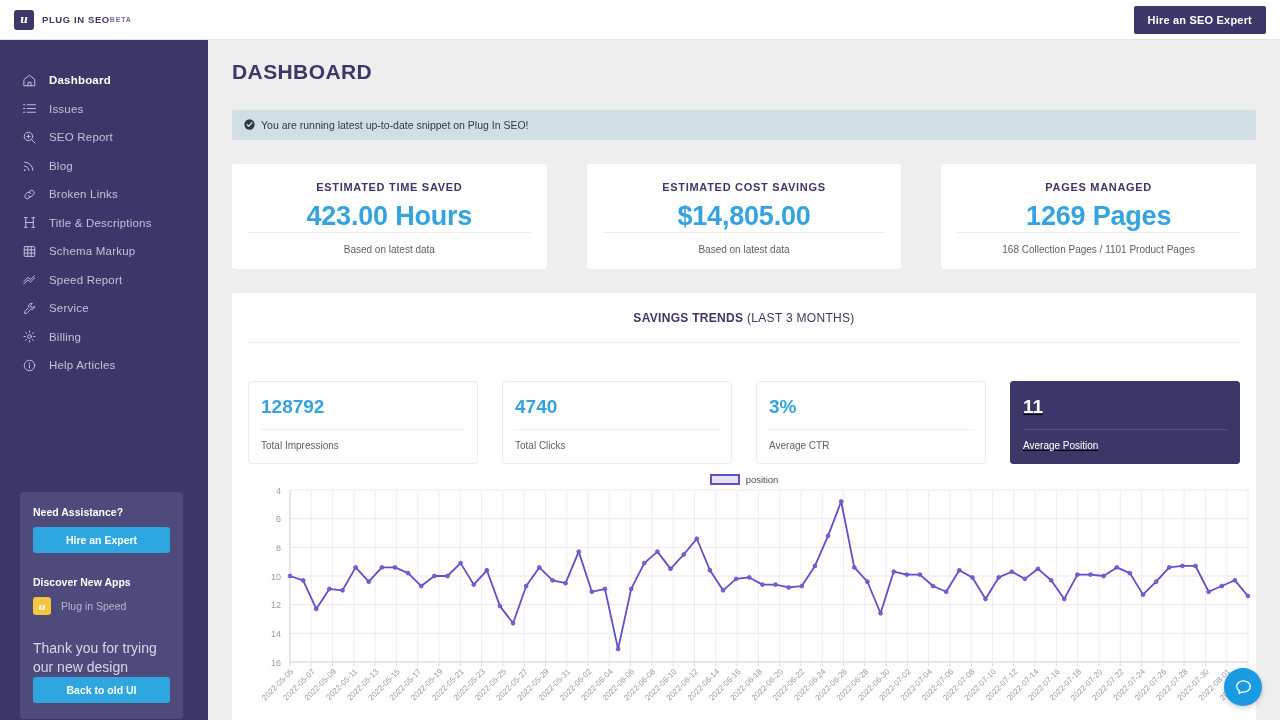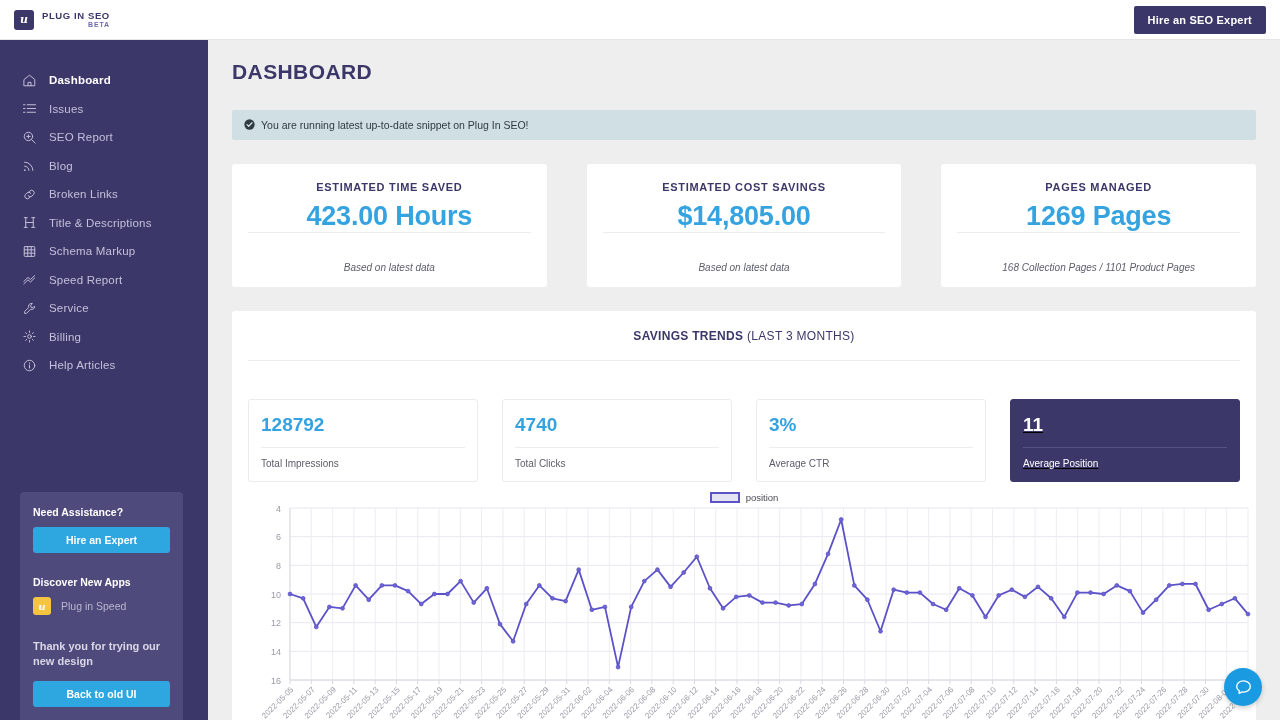--- a/index.html
+++ b/index.html
@@ -18,21 +18,21 @@
     display: flex; align-items: center; justify-content: space-between;
     padding: 0 14px 0 14px; z-index: 5;
   }
   .brand { display: flex; align-items: center; gap: 8px; }
   .brand-mark {
     width: 20px; height: 20px; border-radius: 3px; background: #3b3769;
     display: flex; align-items: center; justify-content: center;
     color: #ffffff; font-size: 11px; font-weight: bold; font-style: italic;
     font-family: "DejaVu Serif", serif;
   }
-  .brand-text { display: flex; flex-direction: column; line-height: 1; }
+  .brand-text { display: flex; flex-direction: row; line-height: 1; }
   .brand-name {
     font-size: 9.5px; font-weight: bold; letter-spacing: 0.6px;
     color: #3b3769;
   }
   .brand-beta {
     font-size: 7px; font-weight: bold; letter-spacing: 0.8px;
     color: #6f6bb0; text-align: right; margin-top: 1px;
   }
   .hire-btn {
     background: #3b3769; color: #ffffff; border: none;
@@ -72,21 +72,21 @@
   }
   .assist-h2 { font-size: 10.5px; font-weight: bold; color: #ffffff; margin: 23px 0 9px 0; }
   .app-row { display: flex; align-items: center; gap: 10px; cursor: pointer; }
   .app-mark {
     width: 18px; height: 18px; border-radius: 3px; background: #f5c542;
     display: flex; align-items: center; justify-content: center;
     color: #ffffff; font-size: 10px; font-weight: bold; font-style: italic;
     font-family: "DejaVu Serif", serif;
   }
   .app-name { font-size: 10.5px; color: #b9b6d0; }
-  .thanks { font-size: 11px; color: #d9d7e6; line-height: 1.35; margin: 24px 0 12px 0; font-weight: bold; }
+  .thanks { font-size: 14px; color: #d9d7e6; line-height: 1.35; margin: 24px 0 0 0; }
 
   
   .main {
     position: absolute; top: 40px; left: 208px;
     width: 1072px; height: 680px; background: #eeeeee;
     padding: 0 16px; overflow: hidden;
   }
   .page-title {
     font-size: 21px; font-weight: bold; color: #3b3769;
     letter-spacing: 0.4px; margin: 10px 0 0 8px; padding-top: 10px;
@@ -105,22 +105,22 @@
   }
   .kpi-label {
     font-size: 11px; font-weight: bold; color: #3b3769;
     letter-spacing: 0.7px; margin-bottom: 8px;
   }
   .kpi-value {
     font-size: 27px; font-weight: bold; color: #34a3e0;
     letter-spacing: -0.2px; 
   }
   .kpi-foot {
-    border-top: 1px solid #ededed; padding-top: 29px;
-    font-size: 10px; color: #5d5d6b; font-style: italic;
+    border-top: 1px solid #ededed; padding-top: 11px;
+    font-size: 10px; color: #5d5d6b;
   }
 
   .panel {
     margin: 24px 8px 0 8px; background: #ffffff; border-radius: 3px;
     height: 445px; padding: 18px 16px 0 16px;
   }
   .panel-title {
     text-align: center; font-size: 12px; color: #3b3769;
     letter-spacing: 0.3px; padding-bottom: 17px;
     border-bottom: 1px solid #ededed;

